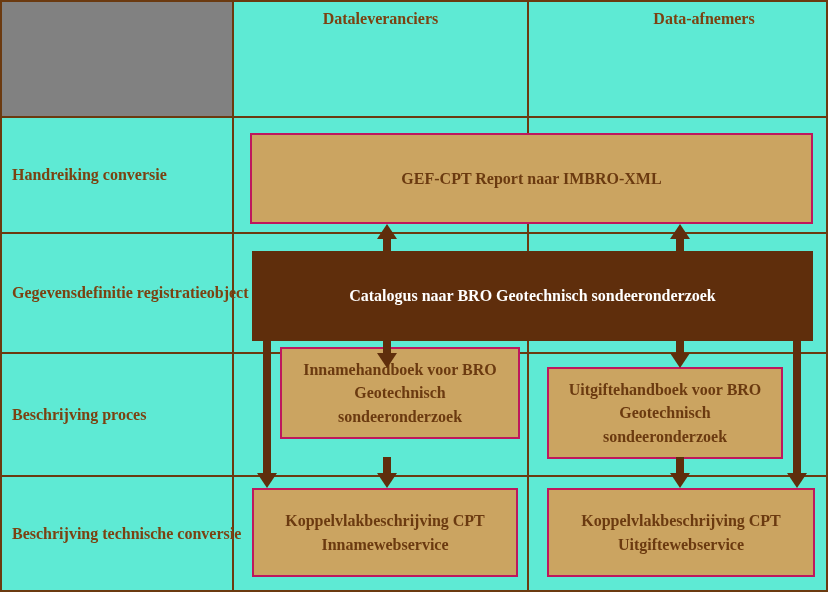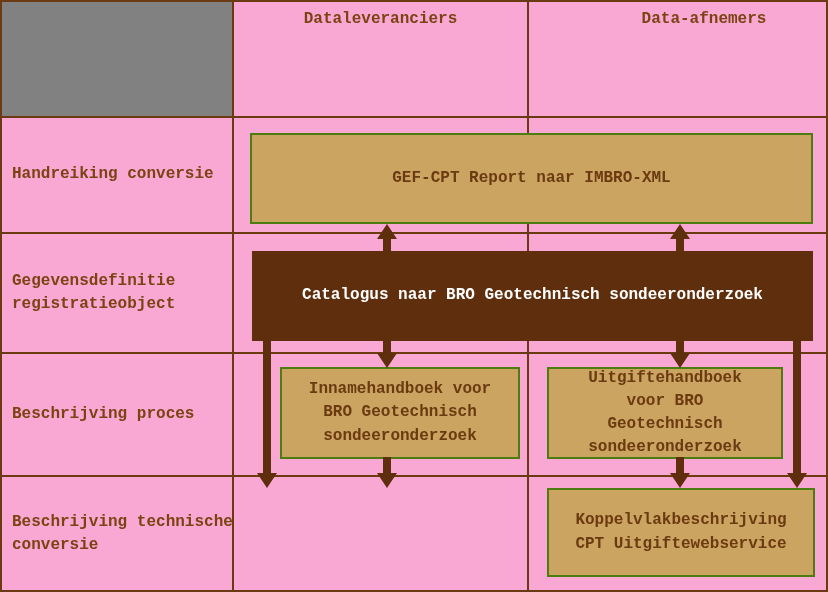--- a/index.html
+++ b/index.html
@@ -1,21 +1,21 @@
 <!DOCTYPE html>
 <html><head>
 <meta charset="utf-8">
 <style>
   html,body { margin:0; padding:0; background:#ffffff; }
   * { box-sizing:border-box; }
   .canvas {
     position:relative;
     width:828px; height:592px;
-    background:#f9a8d4;
-    font-family:Liberation Mono, monospace;
+    background:#5eead4;
+    font-family:Liberation Serif, serif;
     overflow:hidden;
   }
   
   .gridline { position:absolute; background:#6b3a10; z-index:3; }
   .corner-cell { position:absolute; left:0; top:0; width:233px; height:117px; background:#818181; z-index:1; }
   
   .col-header {
     position:absolute; top:0; height:117px; z-index:4;
     display:flex; justify-content:center; align-items:flex-start;
     padding-top:10px; color:#7b4212; font-weight:bold; font-size:16px;
@@ -26,21 +26,21 @@
     padding:0 6px 0 12px; color:#7b4212; font-weight:bold; font-size:16px;
     line-height:1.45;
   }
   
   .box {
     position:absolute; z-index:5;
     display:flex; align-items:center; justify-content:center;
     text-align:center; font-weight:bold; font-size:16px; line-height:1.45;
   }
   .box.tan {
-    background:#cba461; border:2px solid #4d7c0f; color:#6b3a10;
+    background:#cba461; border:2px solid #be185d; color:#6b3a10;
   }
   .box.dark {
     background:#5f2e0c; color:#ffffff;
   }
   
   .shaft { position:absolute; width:8px; background:#5f2e0c; z-index:6; }
   .head  { position:absolute; width:0; height:0; z-index:6;
            border-left:10px solid transparent; border-right:10px solid transparent; }
   .head-up   { border-bottom:15px solid #5f2e0c; }
   .head-down { border-top:15px solid #5f2e0c; }
@@ -68,24 +68,25 @@
 
   <div class="row-label" style="top:117px;height:116px">Handreiking conversie</div>
   <div class="row-label" style="top:353px;height:123px">Beschrijving proces</div>
   <div class="row-label" style="top:233px;height:120px">Gegevensdefinitie registratieobject</div>
   <div class="row-label" style="top:476px;height:116px">Beschrijving technische conversie</div>
 
   <div class="box tan" style="left:250px;top:133px;width:563px;height:91px">GEF-CPT Report naar IMBRO-XML</div>
 
   <div class="box dark" style="left:252px;top:251px;width:561px;height:90px">Catalogus naar BRO Geotechnisch sondeeronderzoek</div>
 
-  <div class="box tan" style="left:280px;top:367px;width:240px;height:92px;padding:0 18px">Innamehandboek voor BRO Geotechnisch sondeeronderzoek</div>
+  <div class="box tan" style="left:280px;top:347px;width:240px;height:92px;padding:0 18px">Innamehandboek voor BRO Geotechnisch sondeeronderzoek</div>
 
   <div class="box tan" style="left:547px;top:367px;width:236px;height:92px;padding:1px 18px">Uitgiftehandboek voor BRO Geotechnisch sondeeronderzoek</div>
 
+  <div class="box tan" style="left:252px;top:488px;width:266px;height:89px;padding:0 22px">Koppelvlakbeschrijving CPT Innamewebservice</div>
 
   <div class="box tan" style="left:547px;top:488px;width:268px;height:89px;padding:12px 22px">Koppelvlakbeschrijving CPT Uitgiftewebservice</div>
 
   <div>
     <div class="head head-up" style="left:377px;top:224px"></div>
     <div class="shaft" style="left:383px;top:238px;height:14px"></div>
   </div>
   <div>
     <div class="head head-up" style="left:670px;top:224px"></div>
     <div class="shaft" style="left:676px;top:238px;height:14px"></div>

